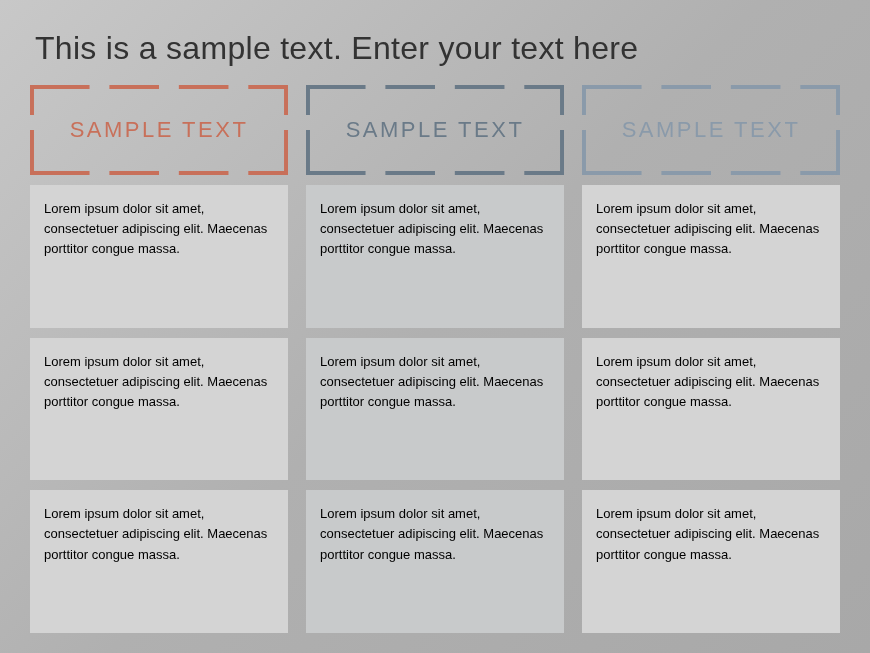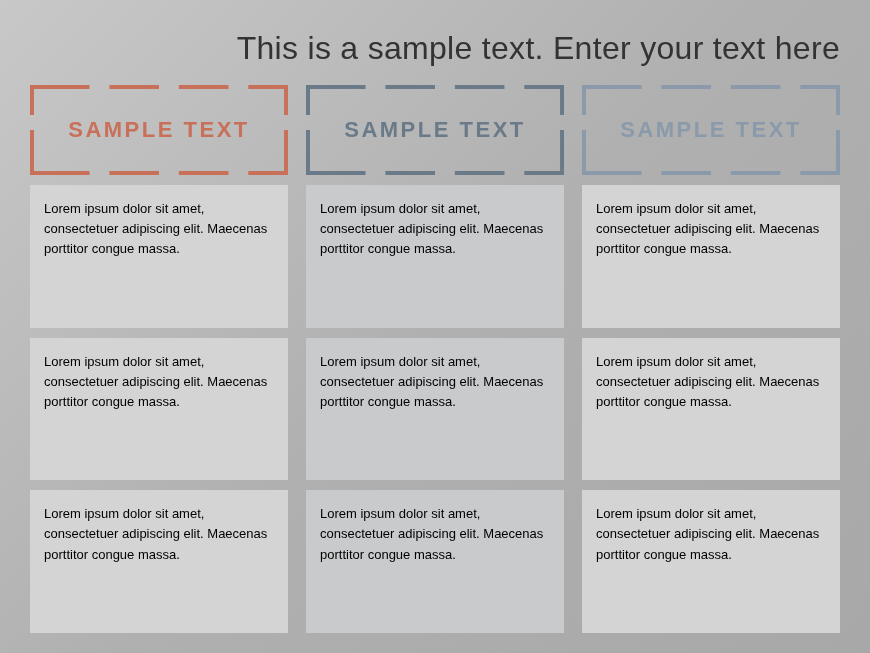--- a/index.html
+++ b/index.html
@@ -19,21 +19,21 @@
       display: flex;
       flex-direction: column;
       gap: 18px;
     }
 
     .main-title {
       font-size: 32px;
       color: #333;
       font-weight: 400;
       letter-spacing: 0.3px;
-      text-align: right;
+      text-align: left;
       padding-left: 5px;
     }
 
     .columns-container {
       display: flex;
       gap: 18px;
       flex: 1;
     }
 
     .column {
@@ -49,21 +49,21 @@
       height: 90px;
       display: flex;
       align-items: center;
       justify-content: center;
     }
 
     .header-label {
       position: relative;
       z-index: 2;
       font-size: 22px;
-      font-weight: 700;
+      font-weight: 400;
       letter-spacing: 2.5px;
     }
 
     .col1 .header-label { color: #c8705a; }
     .col2 .header-label { color: #6a7a88; }
     .col3 .header-label { color: #8a9aaa; }
 
     
     .content-box {
       background: #d8d8d8;

